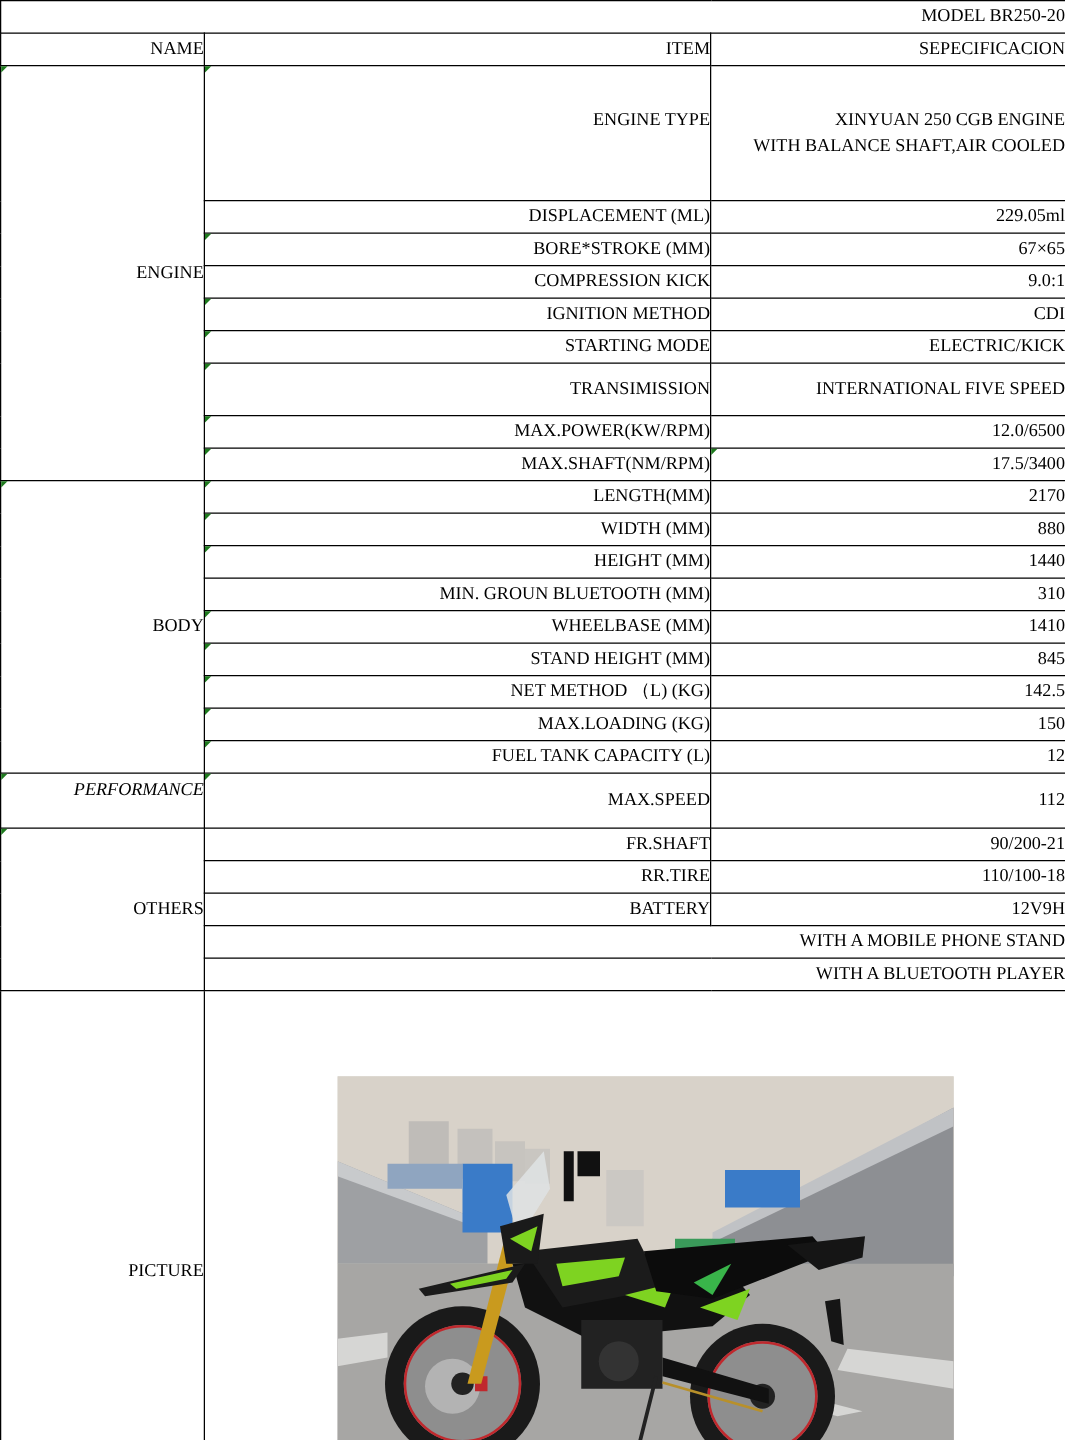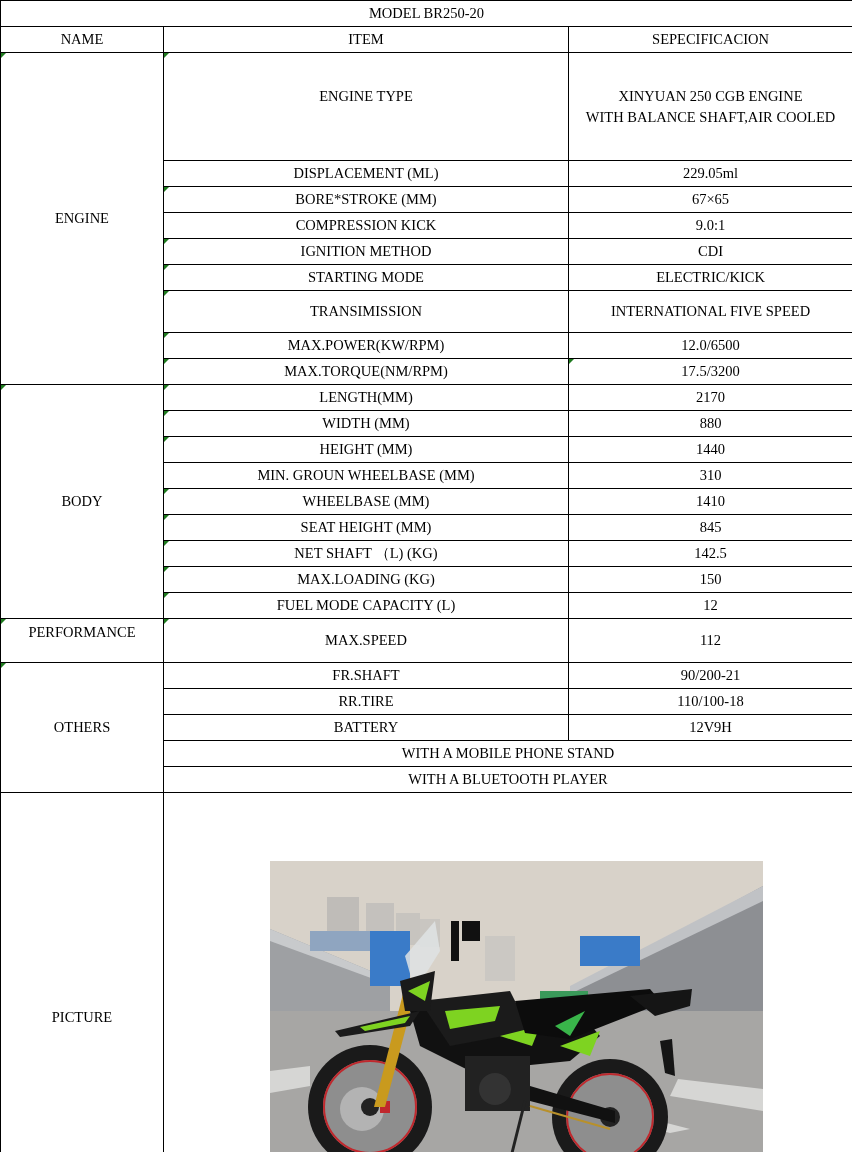--- a/index.html
+++ b/index.html
@@ -1,20 +1,20 @@
 <!DOCTYPE html>
 <html><head>
 <meta charset="utf-8">
 <style>
   html, body { margin: 0; padding: 0; background: #ffffff; }
   body { width: 852px; height: 1152px; overflow: hidden; font-family: "Liberation Serif", serif; font-size: 14.5px; color: #000; }
   table.spec { position: absolute; left: 0; top: 0; border-collapse: collapse; table-layout: fixed; width: 852px; }
-  table.spec td { border: 1.5px solid #000; text-align: center; vertical-align: middle; padding: 0; position: relative; line-height: 21px; }
+  table.spec td { border: 1.5px solid #000; text-align: right; vertical-align: middle; padding: 0; position: relative; line-height: 21px; }
   .flag::before { content: ""; position: absolute; left: 0; top: 0; width: 0; height: 0; border-top: 5px solid #1e7a1e; border-right: 5px solid transparent; }
-  .top-align { vertical-align: top !important; padding-top: 3px !important; }
+  .top-align { vertical-align: top !important; padding-top: 3px !important; font-style: italic; }
   .pic-wrap { position: relative; height: 357px; }
   .photo { position: absolute; left: 106px; top: 22px; width: 493px; height: 316px; overflow: hidden; background: linear-gradient(180deg, #d9d4cc 0%, #cfc9c0 30%, #b9b4ac 45%, #a9a6a2 60%, #9e9c99 100%); }
   .photo svg { width: 100%; height: 100%; display: block; }
 </style>
 </head>
 <body>
 
 <table class="spec">
   <colgroup>
     <col style="width:163px">
@@ -61,59 +61,59 @@
     </tr>
     <tr style="height:42px">
       <td class="flag">TRANSIMISSION</td>
       <td>INTERNATIONAL FIVE SPEED</td>
     </tr>
     <tr style="height:26px">
       <td class="flag">MAX.POWER(KW/RPM)</td>
       <td>12.0/6500</td>
     </tr>
     <tr style="height:26px">
-      <td class="flag">MAX.TORQUE(NM/RPM)</td>
-      <td class="flag">17.5/3200</td>
+      <td class="flag">MAX.SHAFT(NM/RPM)</td>
+      <td class="flag">17.5/3400</td>
     </tr>
 
     <tr style="height:26px">
       <td rowspan="9" class="flag">BODY</td>
       <td class="flag">LENGTH(MM)</td>
       <td>2170</td>
     </tr>
     <tr style="height:26px">
       <td class="flag">WIDTH (MM)</td>
       <td>880</td>
     </tr>
     <tr style="height:26px">
       <td class="flag">HEIGHT (MM)</td>
       <td>1440</td>
     </tr>
     <tr style="height:26px">
-      <td>MIN. GROUN WHEELBASE (MM)</td>
+      <td>MIN. GROUN BLUETOOTH (MM)</td>
       <td>310</td>
     </tr>
     <tr style="height:26px">
       <td class="flag">WHEELBASE (MM)</td>
       <td>1410</td>
     </tr>
     <tr style="height:26px">
-      <td class="flag">SEAT HEIGHT (MM)</td>
+      <td class="flag">STAND HEIGHT (MM)</td>
       <td>845</td>
     </tr>
     <tr style="height:26px">
-      <td class="flag">NET SHAFT （L) (KG)</td>
+      <td class="flag">NET METHOD （L) (KG)</td>
       <td>142.5</td>
     </tr>
     <tr style="height:26px">
       <td class="flag">MAX.LOADING (KG)</td>
       <td>150</td>
     </tr>
     <tr style="height:26px">
-      <td class="flag">FUEL MODE CAPACITY (L)</td>
+      <td class="flag">FUEL TANK CAPACITY (L)</td>
       <td>12</td>
     </tr>
 
     <tr style="height:44px">
       <td class="flag top-align">PERFORMANCE</td>
       <td class="flag">MAX.SPEED</td>
       <td>112</td>
     </tr>
 
     <tr style="height:26px">

